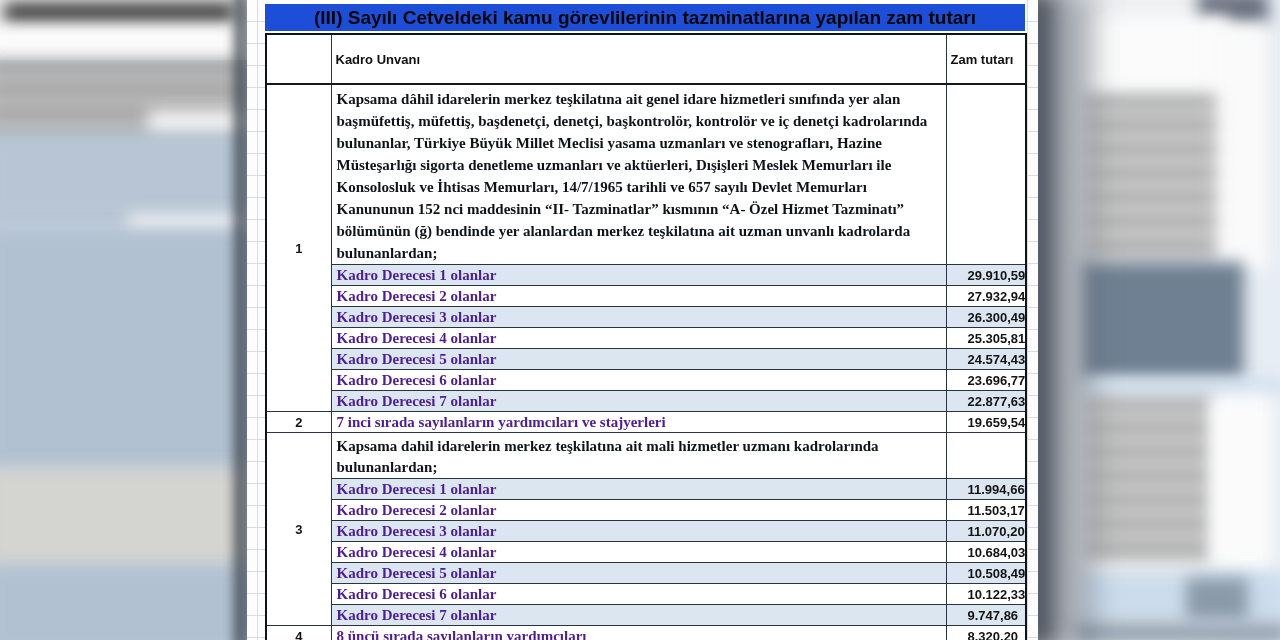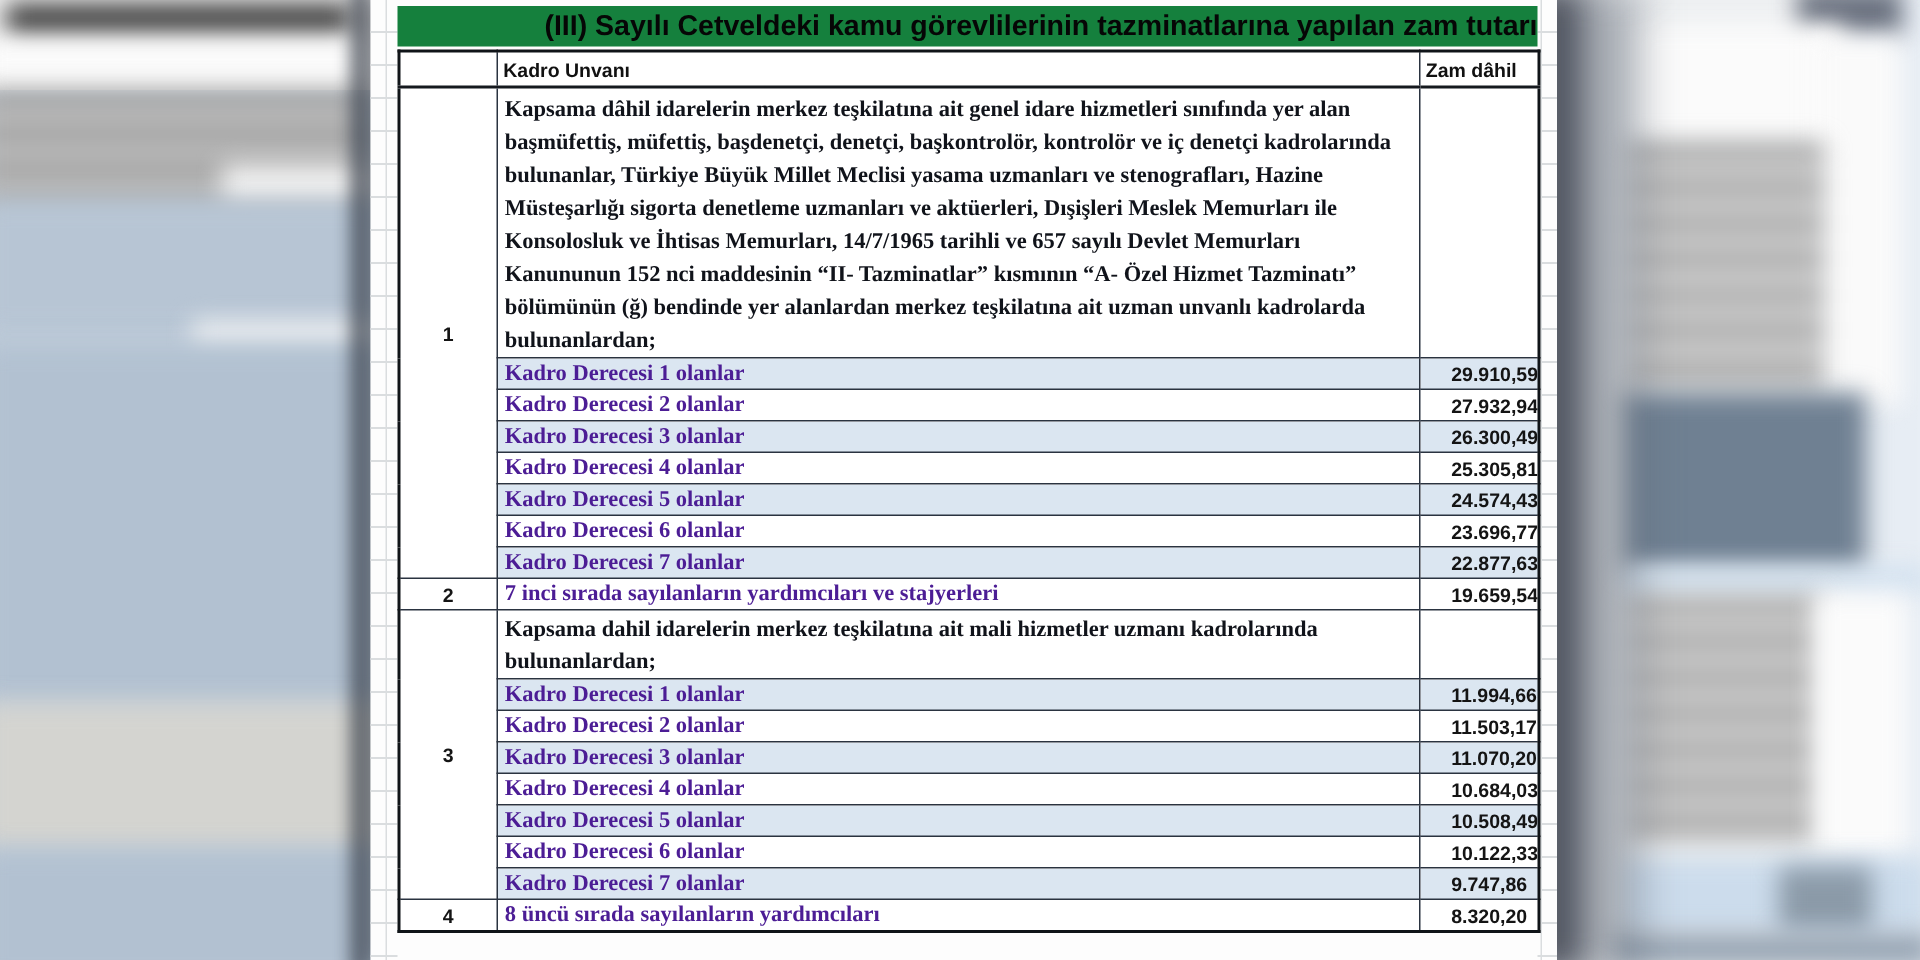--- a/index.html
+++ b/index.html
@@ -20,33 +20,33 @@
     position:absolute;left:247px;top:0;width:791px;height:640px;background:#fdfdfd;
     box-shadow:0 0 16px 5px rgba(35,40,52,.45);
   }
   .margin-grid{position:absolute;top:0;height:640px;
     background-image:linear-gradient(#dadddf,#dadddf),repeating-linear-gradient(to bottom,rgba(0,0,0,0) 0 21px,#dadddf 21px 22px);
     background-size:1px 100%,100% 100%;background-repeat:no-repeat;background-position:10px 0,0 0;}
   .margin-grid.left{left:0;width:18px;}
   .margin-grid.right{right:0;width:13px;background-position:2px 0,0 0;}
   .title{
     position:absolute;left:18px;top:4px;width:760px;height:27px;
-    text-align:right;font-weight:bold;font-size:19px;color:#060606;
-    font-family:"Liberation Sans",sans-serif;letter-spacing:0;line-height:27px;background:#15803d;
+    text-align:center;font-weight:bold;font-size:19px;color:#060606;
+    font-family:"Liberation Sans",sans-serif;letter-spacing:0;line-height:27px;background:#1d4ed8;
   }
   
   table.cetvel{
     position:absolute;left:18px;top:33px;width:760px;
     border-collapse:collapse;table-layout:fixed;background:#fff;
     border:2px solid #101418;
   }
   table.cetvel td,table.cetvel th{border:1px solid var(--border,#2a3340);overflow:hidden;}
   table.cetvel thead th{
     height:20px;font:bold 13px "Liberation Sans",sans-serif;color:#111;
-    text-align:left;padding:1px 4px;border-bottom:2px solid #15191e;background:#fff;
+    text-align:left;padding:14px 4px;border-bottom:2px solid #15191e;background:#fff;
   }
   td.row-no{
     font:bold 13px "Liberation Sans",sans-serif;text-align:center;vertical-align:middle;
     color:#141414;background:#fff;
   }
   td.para{
     font:bold 15px "Liberation Serif",serif;color:#10131a;
     vertical-align:top;padding:3px 5px 0 5px;text-align:left;
   }
   td.para.tall{height:172px;line-height:22px;}
@@ -103,21 +103,21 @@
   <table class="cetvel">
     <colgroup>
       <col style="width:65px">
         <col style="width:615px">
         <col style="width:80px">
     </colgroup>
     <thead>
       <tr>
         <th></th>
         <th>Kadro Unvanı</th>
-        <th>Zam dâhil</th>
+        <th>Zam tutarı</th>
       </tr>
     </thead>
     <tbody>
         <tr>
           <td class="row-no" rowspan="8">1</td>
           <td class="para tall">Kapsama dâhil idarelerin merkez teşkilatına ait genel idare hizmetleri sınıfında yer alan başmüfettiş, müfettiş, başdenetçi, denetçi, başkontrolör, kontrolör ve iç denetçi kadrolarında bulunanlar, Türkiye Büyük Millet Meclisi yasama uzmanları ve stenografları, Hazine Müsteşarlığı sigorta denetleme uzmanları ve aktüerleri, Dışişleri Meslek Memurları ile Konsolosluk ve İhtisas Memurları, 14/7/1965 tarihli ve 657 sayılı Devlet Memurları Kanununun 152 nci maddesinin “II- Tazminatlar” kısmının “A- Özel Hizmet Tazminatı” bölümünün (ğ) bendinde yer alanlardan merkez teşkilatına ait uzman unvanlı kadrolarda bulunanlardan;</td>
           <td class="amount"></td>
         </tr>
         <tr class="stripe">
           <td class="label">Kadro Derecesi 1 olanlar</td>

